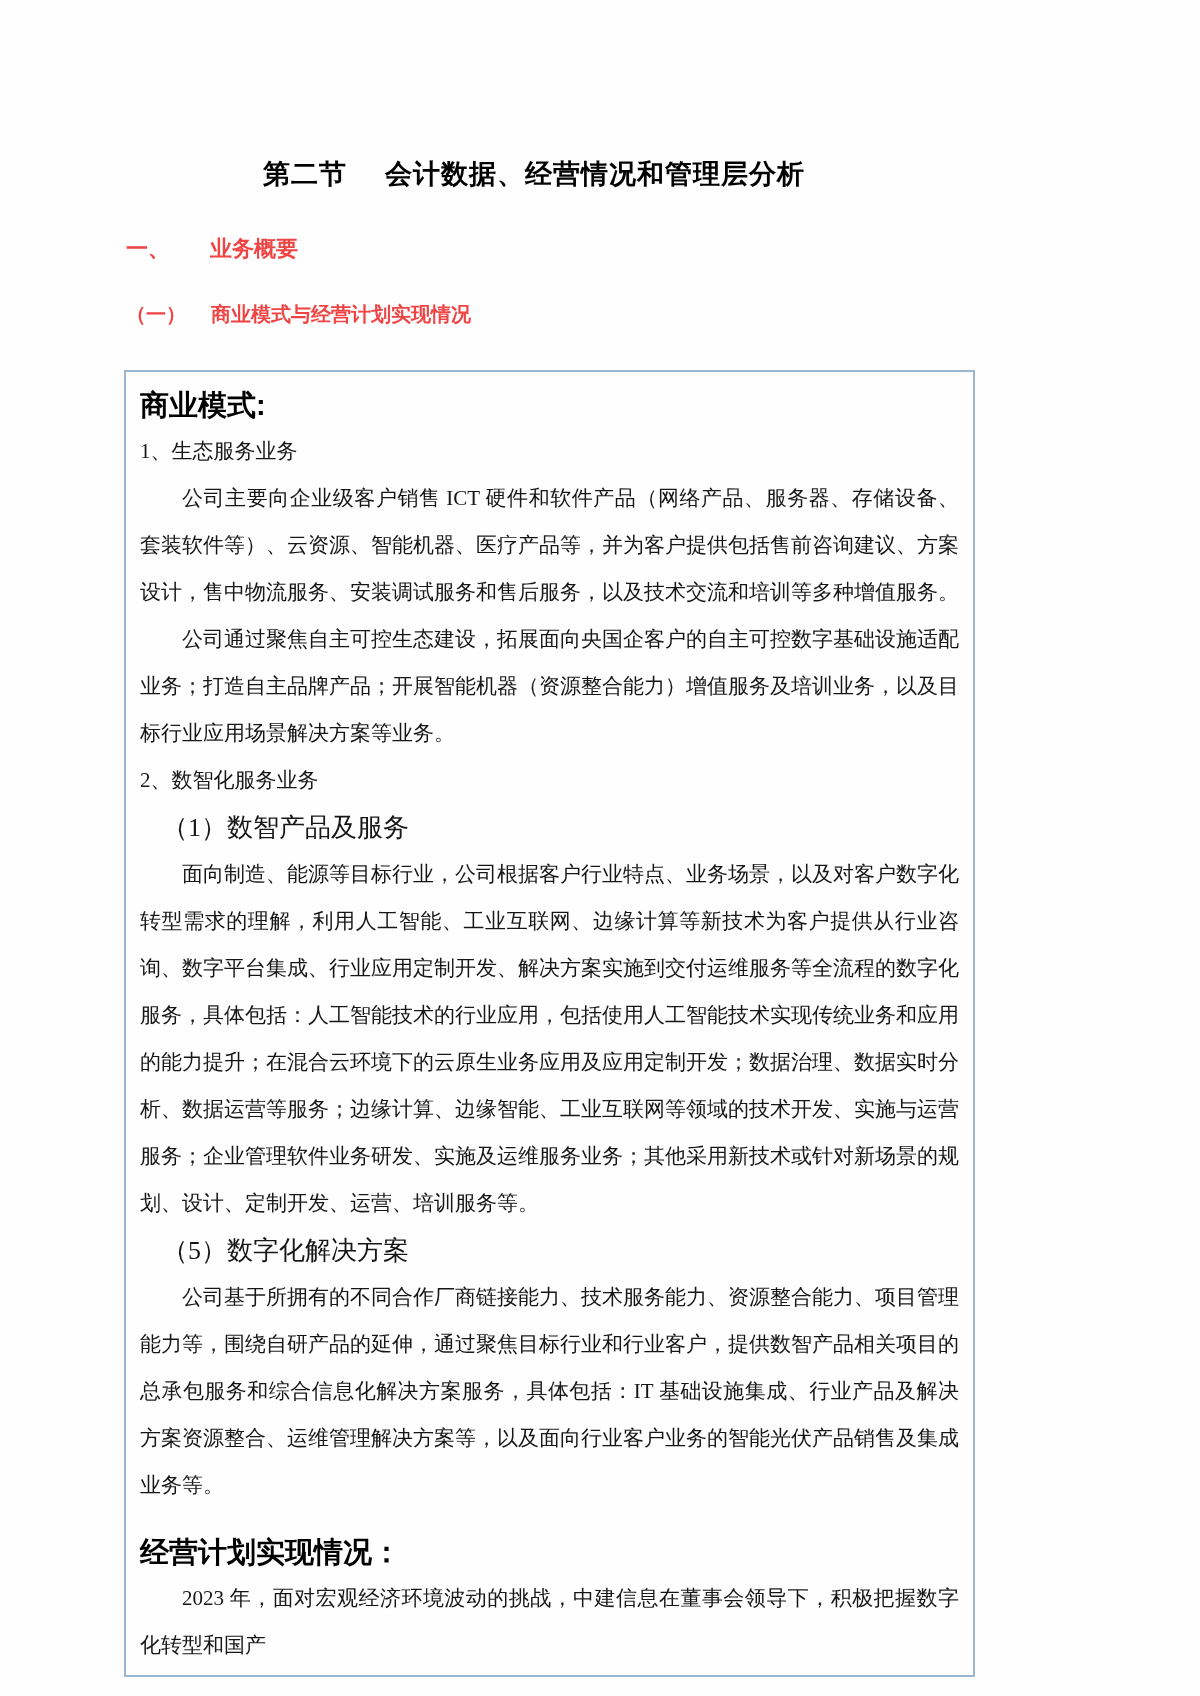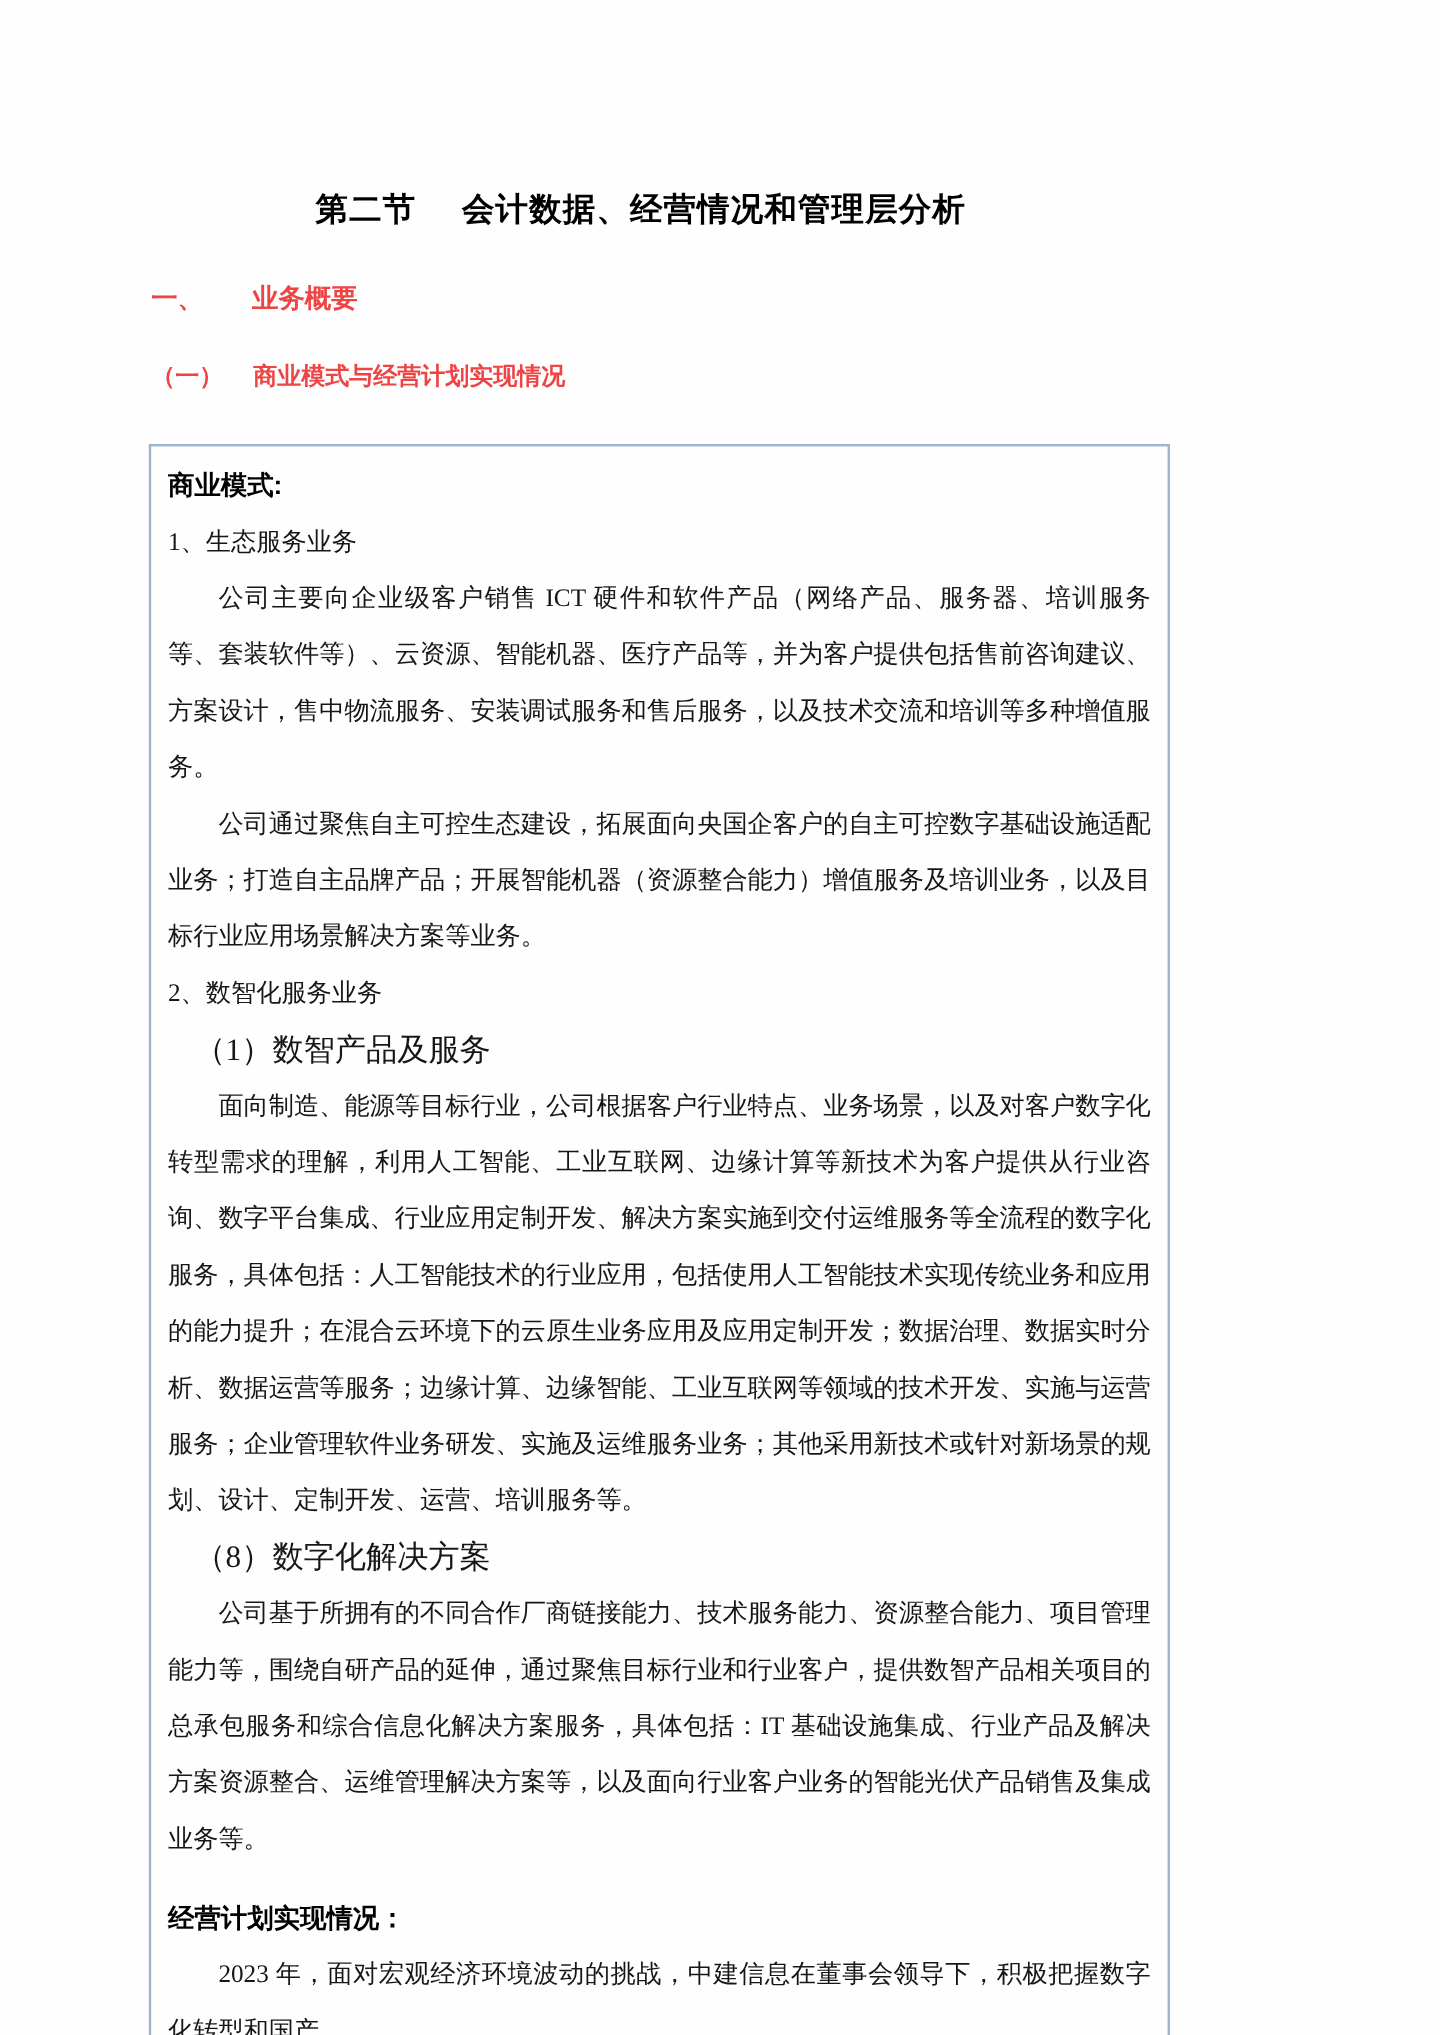--- a/index.html
+++ b/index.html
@@ -58,21 +58,21 @@
   .content-box {
     margin: 42px 93px 0 124px;
     border: 2px solid #9bb7d0;
     box-sizing: border-box;
     padding: 10px 14px 6px 14px;
     background: #fefefe;
   }
   .box-heading {
     font-family: "Liberation Sans", "DejaVu Sans", sans-serif;
     font-weight: bold;
-    font-size: 22px;
+    font-size: 29px;
     color: #000;
     line-height: 42px;
     margin: 2px 0 2px 0;
   }
   .box-heading.second {
     margin-top: 22px;
   }
   .numbered {
     font-size: 21px;
     line-height: 47px;
@@ -112,26 +112,26 @@
     <span class="marker">一、</span><span>业务概要</span>
   </div>
 
   <div class="h-row h-level2">
     <span class="marker">（一）</span><span>商业模式与经营计划实现情况</span>
   </div>
 
   <div class="content-box">
     <div class="box-heading">商业模式:</div>
     <div class="numbered">1、生态服务业务</div>
-    <p class="para">公司主要向企业级客户销售 ICT 硬件和软件产品（网络产品、服务器、培训服务等、套装软件等）、云资源、智能机器、医疗产品等，并为客户提供包括售前咨询建议、方案设计，售中物流服务、安装调试服务和售后服务，以及技术交流和培训等多种增值服务。</p>
+    <p class="para">公司主要向企业级客户销售 ICT 硬件和软件产品（网络产品、服务器、存储设备、套装软件等）、云资源、智能机器、医疗产品等，并为客户提供包括售前咨询建议、方案设计，售中物流服务、安装调试服务和售后服务，以及技术交流和培训等多种增值服务。</p>
     <p class="para">公司通过聚焦自主可控生态建设，拓展面向央国企客户的自主可控数字基础设施适配业务；打造自主品牌产品；开展智能机器（资源整合能力）增值服务及培训业务，以及目标行业应用场景解决方案等业务。</p>
     <div class="numbered">2、数智化服务业务</div>
     <div class="subnum">（1）数智产品及服务</div>
     <p class="para">面向制造、能源等目标行业，公司根据客户行业特点、业务场景，以及对客户数字化转型需求的理解，利用人工智能、工业互联网、边缘计算等新技术为客户提供从行业咨询、数字平台集成、行业应用定制开发、解决方案实施到交付运维服务等全流程的数字化服务，具体包括：人工智能技术的行业应用，包括使用人工智能技术实现传统业务和应用的能力提升；在混合云环境下的云原生业务应用及应用定制开发；数据治理、数据实时分析、数据运营等服务；边缘计算、边缘智能、工业互联网等领域的技术开发、实施与运营服务；企业管理软件业务研发、实施及运维服务业务；其他采用新技术或针对新场景的规划、设计、定制开发、运营、培训服务等。</p>
-    <div class="subnum">（8）数字化解决方案</div>
+    <div class="subnum">（5）数字化解决方案</div>
     <p class="para">公司基于所拥有的不同合作厂商链接能力、技术服务能力、资源整合能力、项目管理能力等，围绕自研产品的延伸，通过聚焦目标行业和行业客户，提供数智产品相关项目的总承包服务和综合信息化解决方案服务，具体包括：IT 基础设施集成、行业产品及解决方案资源整合、运维管理解决方案等，以及面向行业客户业务的智能光伏产品销售及集成业务等。</p>
     <div class="box-heading second">经营计划实现情况：</div>
     <p class="para">2023 年，面对宏观经济环境波动的挑战，中建信息在董事会领导下，积极把握数字化转型和国产</p>
   </div>
 
   <div class="footer">
     <span>8</span>
   </div>
 
 </div>

